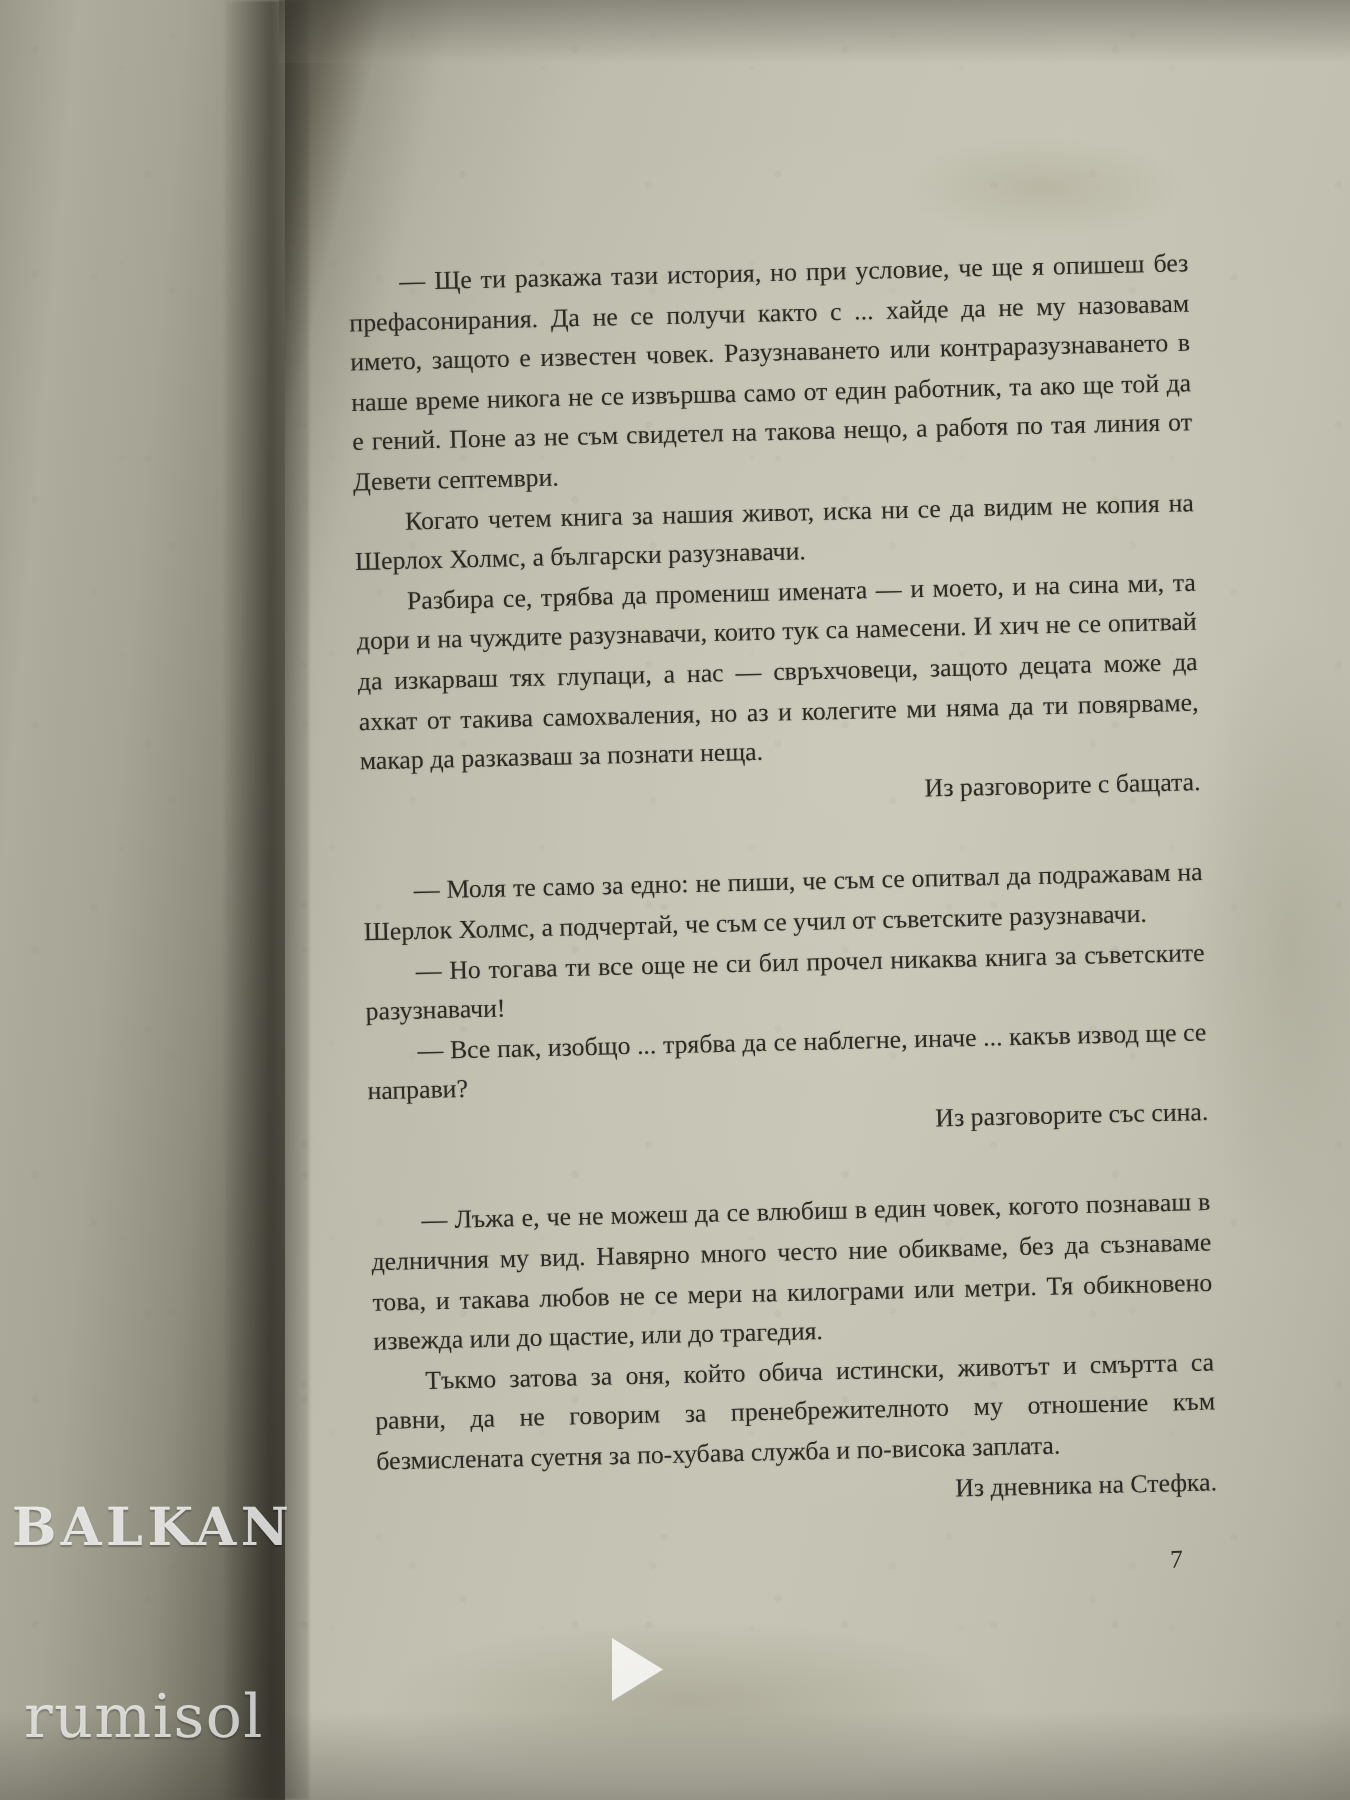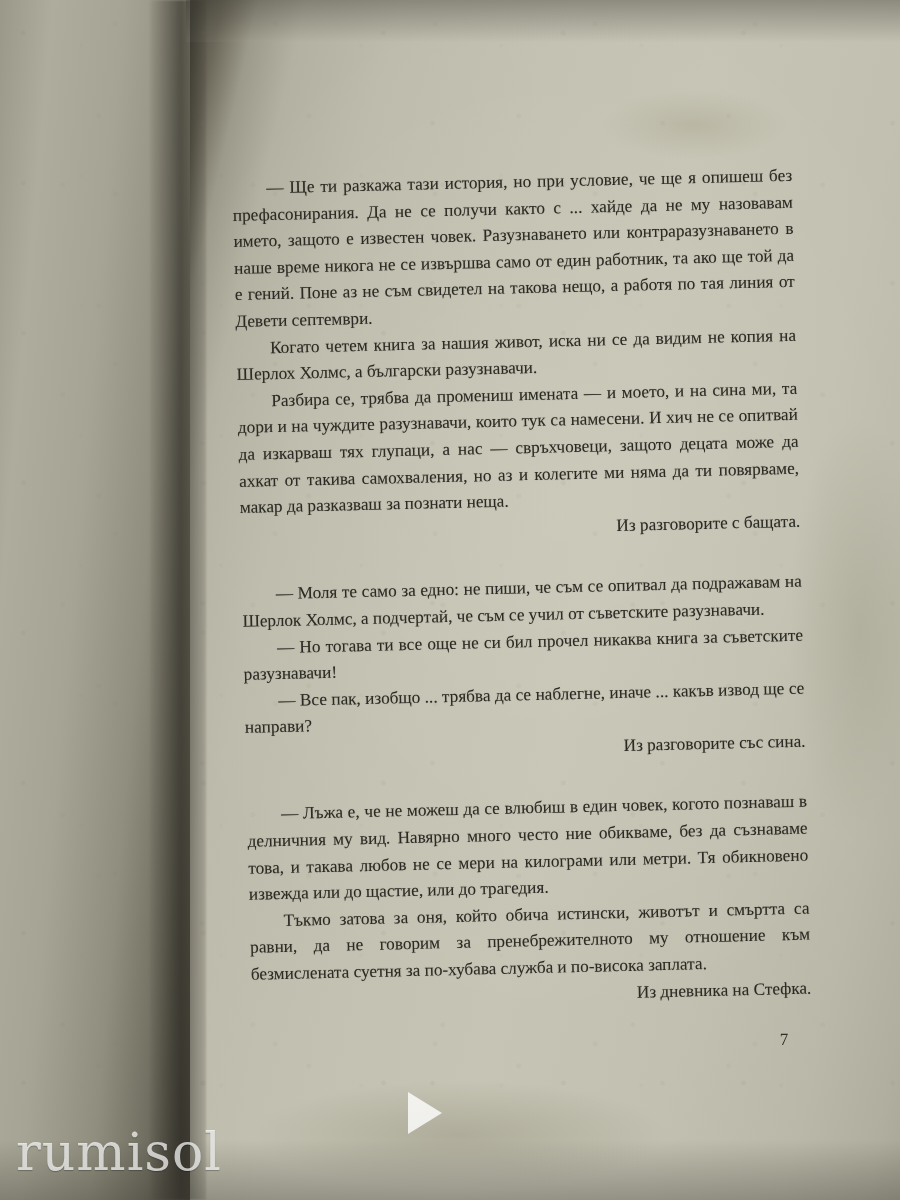--- a/index.html
+++ b/index.html
@@ -121,21 +121,21 @@
   }
   .wm-auction {
     left: 12px; top: 1030px;
     font-size: 74px;
     font-weight: 700;
     color: rgba(255,255,255,0.80);
     letter-spacing: 0px;
   }
   .wm-rumisol {
     left: 16px; top: 1122px;
-    font-size: 52px;
+    font-size: 40px;
     color: rgba(255,255,255,0.72);
     letter-spacing: 1px;
   }
   .wm-play {
     position: absolute;
     left: 408px; top: 1092px;
     width: 0; height: 0;
     border-left: 34px solid rgba(255,255,255,0.80);
     border-top: 21px solid transparent;
     border-bottom: 21px solid transparent;
@@ -175,16 +175,17 @@
     <div class="gap-md"></div>
 
     <p class="para">— Лъжа е, че не можеш да се влюбиш в един човек, когото познаваш в делничния му вид. Навярно много често ние обикваме, без да съзнаваме това, и такава любов не се мери на килограми или метри. Тя обикновено извежда или до щастие, или до трагедия.</p>
     <p class="para">Тъкмо затова за оня, който обича истински, животът и смъртта са равни, да не говорим за пренебрежителното му отношение към безмислената суетня за по-хубава служба и по-висока заплата.</p>
     <p class="attrib">Из дневника на Стефка.</p>
 
   </div>
 
   <div class="folio">7</div>
 
+  <div class="wm wm-balkan">BALKAN</div>
   <div class="wm wm-rumisol">rumisol</div>
   <div class="wm-play"></div>
 
 </div>
 
 </body></html>

